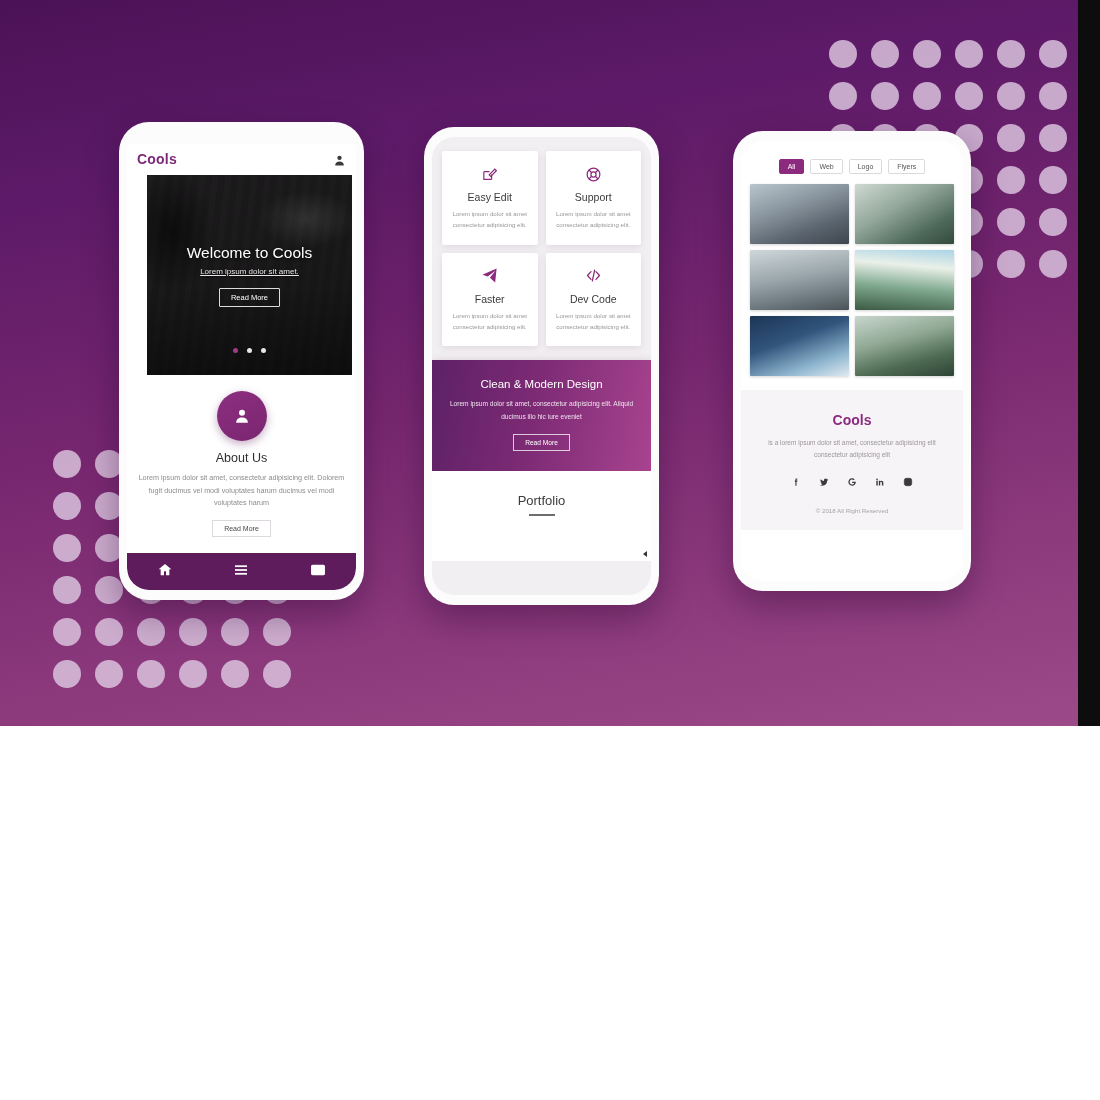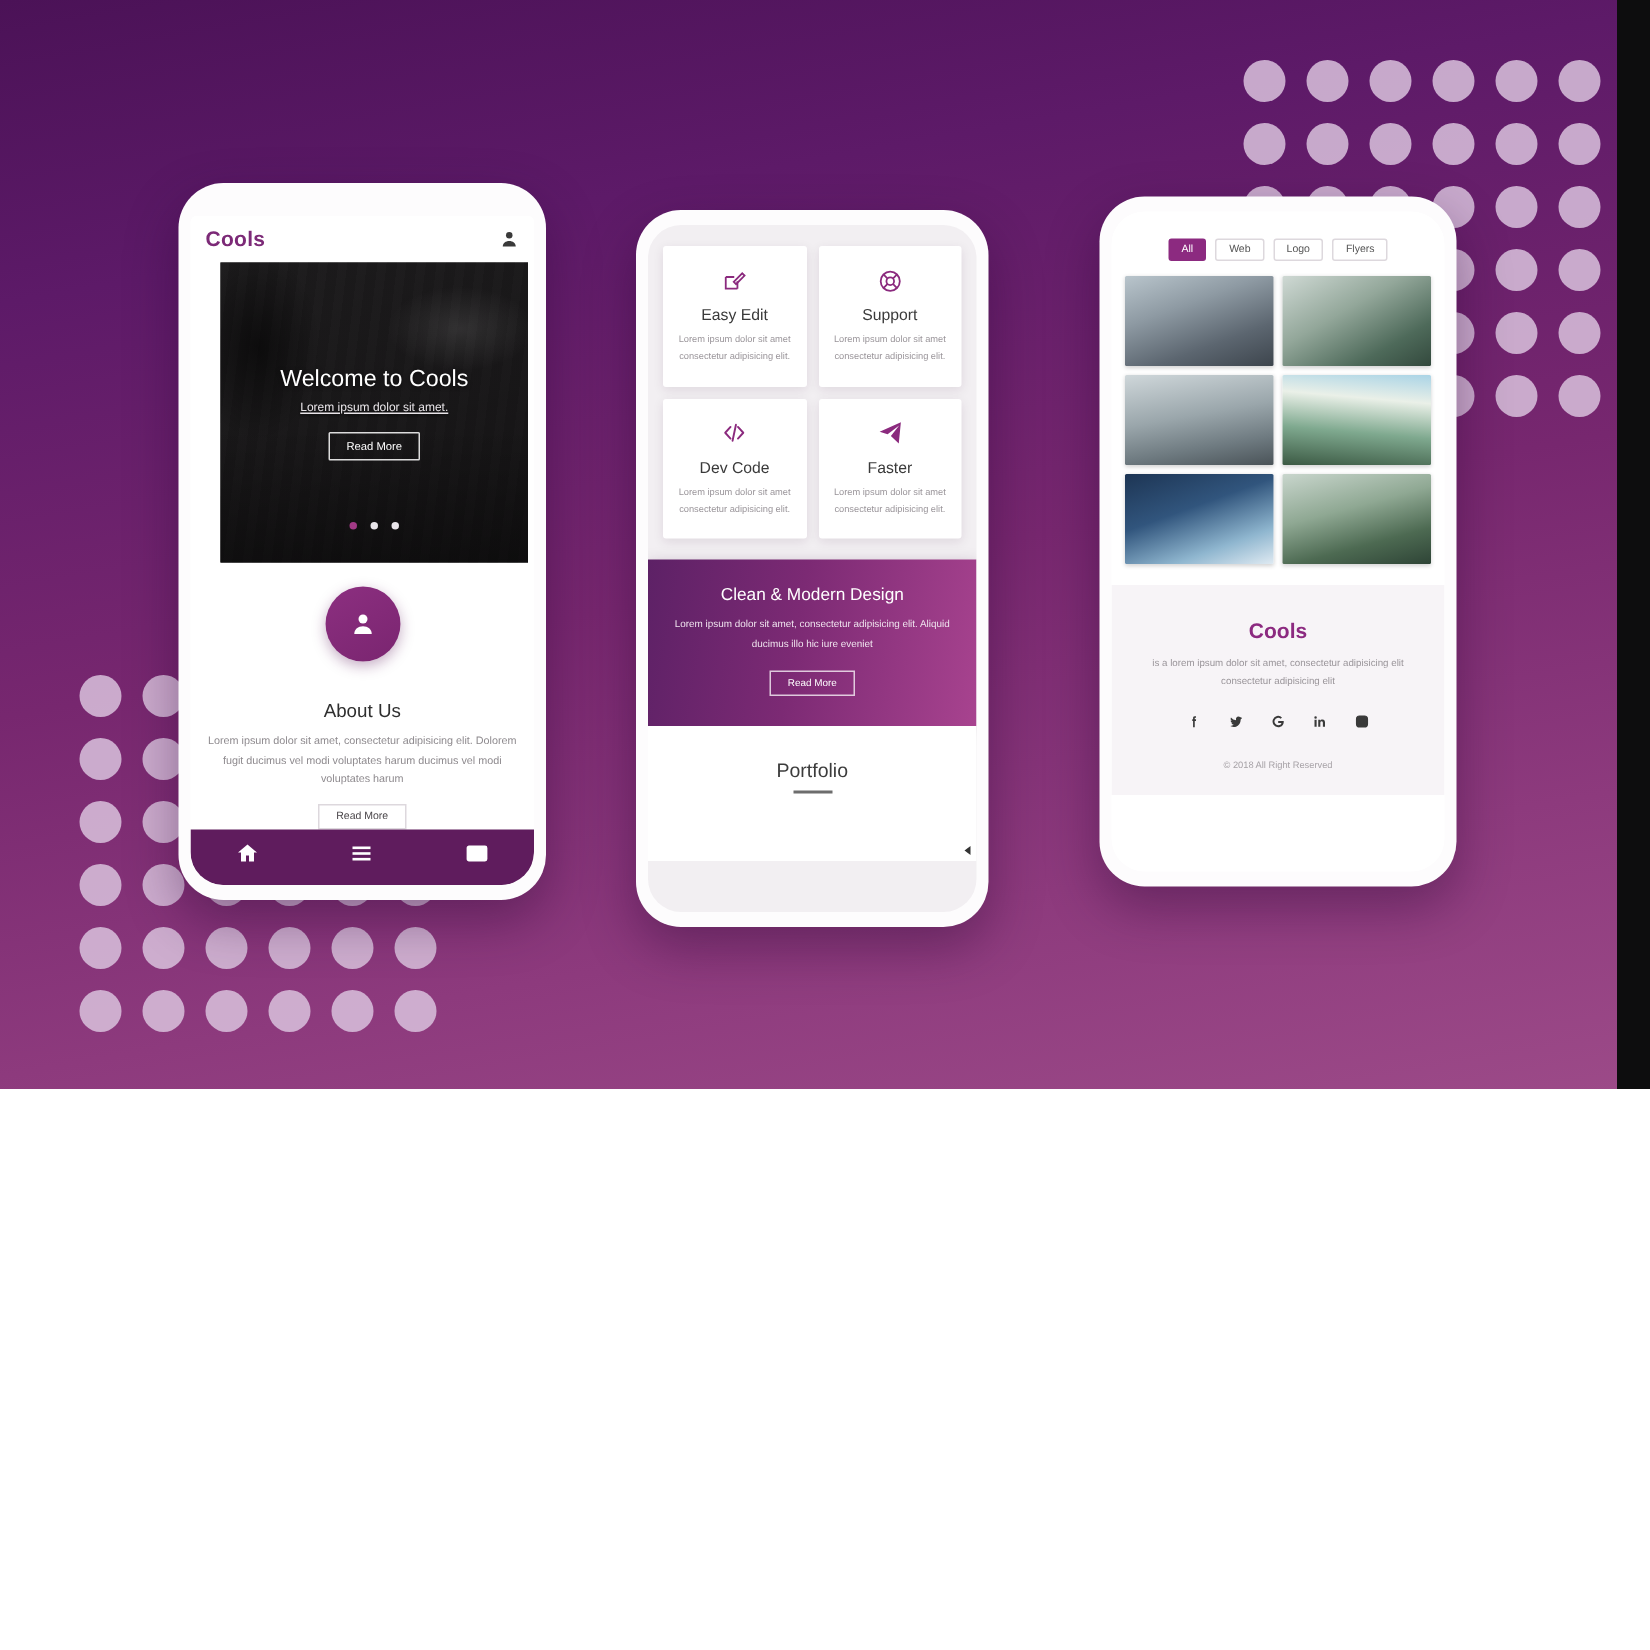--- a/index.html
+++ b/index.html
@@ -37,21 +37,21 @@
     box-shadow: 0 14px 34px rgba(40,5,50,.38);
     overflow: hidden;
   }
   .screen { position: absolute; overflow: hidden; background: #ffffff; }
 
   
   #phone-1 { left: 119px; top: 122px; width: 245px; height: 478px; padding: 9px 8px 10px 8px; }
   #phone-1 .screen { left: 8px; top: 22px; width: 229px; height: 446px; border-radius: 4px 4px 22px 22px; }
 
   
-  #phone-2 { left: 424px; top: 140px; width: 235px; height: 478px; padding: 26px 8px; }
+  #phone-2 { left: 424px; top: 127px; width: 235px; height: 478px; padding: 26px 8px; }
   #phone-2 .screen { left: 8px; top: 10px; width: 219px; height: 458px; border-radius: 22px; background: #f2eff2; }
 
   
   #phone-3 { left: 733px; top: 131px; width: 238px; height: 460px; padding: 10px 8px; }
   #phone-3 .screen { left: 8px; top: 10px; width: 222px; height: 440px; border-radius: 22px; background: #fff; }
 
   
   .p1-topbar {
     display: flex; align-items: center; justify-content: space-between;
     height: 30px; padding: 0 10px; background: #fff;
@@ -88,21 +88,21 @@
   .p1-dots span.active { background: #a23a86; }
 
   .p1-about { padding: 16px 11px 0 11px; text-align: center; background: #fff; }
   .p1-avatar {
     width: 50px; height: 50px; margin: 0 auto; border-radius: 50%;
     background: linear-gradient(150deg, #8c2f80, #7a2570);
     display: flex; align-items: center; justify-content: center;
     box-shadow: 0 3px 9px rgba(90,20,85,.35);
   }
   .p1-avatar svg { width: 20px; height: 20px; fill: #fff; }
-  .p1-about-title { margin-top: 26px; font-size: 12.5px; color: #2f2f2f; font-weight: 400; }
+  .p1-about-title { margin-top: 10px; font-size: 12.5px; color: #2f2f2f; font-weight: 400; }
   .p1-about-text { margin-top: 7px; font-size: 7.2px; line-height: 1.75; color: #8e8a8e; }
   .p1-about-btn {
     display: inline-block; margin-top: 10px; padding: 4px 11px;
     border: 1px solid #ddd8dd; background: #fff; color: #4a464a; font-size: 7px;
   }
 
   .p1-nav {
     position: absolute; left: 0; bottom: 0; width: 100%; height: 37px;
     background: #5f1c5d; display: flex; align-items: center; justify-content: space-around;
     border-radius: 0 0 21px 21px;
@@ -334,37 +334,37 @@
                   <circle cx="12" cy="12" r="3.6"></circle>
                   <path d="M5.6 5.6 9.5 9.5M18.4 5.6 14.5 9.5M5.6 18.4 9.5 14.5M18.4 18.4 14.5 14.5"></path>
                 </svg>
             </div>
             <div class="p2-card-title">Support</div>
             <div class="p2-card-text">Lorem ipsum dolor sit amet consectetur adipisicing elit.</div>
           </div>
 
           <div class="p2-card">
             <div class="p2-card-icon">
+              <svg viewBox="0 0 24 24" fill="currentColor">
+                  <path d="M22 2 2 11l7.5 2.3L20.4 5.2 12.6 15.1 20 22z"></path>
+                </svg>
+            </div>
+            <div class="p2-card-title">Faster</div>
+            <div class="p2-card-text">Lorem ipsum dolor sit amet consectetur adipisicing elit.</div>
+          </div>
+
+          <div class="p2-card">
+            <div class="p2-card-icon">
               <svg viewBox="0 0 24 24" fill="none" stroke="currentColor" stroke-width="1.8" stroke-linecap="round" stroke-linejoin="round">
                   <path d="M8.5 6.5 3.5 12l5 5.5"></path>
                   <path d="M15.5 6.5 20.5 12l-5 5.5"></path>
                   <path d="M13.6 4.5 10.4 19.5"></path>
                 </svg>
             </div>
             <div class="p2-card-title">Dev Code</div>
-            <div class="p2-card-text">Lorem ipsum dolor sit amet consectetur adipisicing elit.</div>
-          </div>
-
-          <div class="p2-card">
-            <div class="p2-card-icon">
-              <svg viewBox="0 0 24 24" fill="currentColor">
-                  <path d="M22 2 2 11l7.5 2.3L20.4 5.2 12.6 15.1 20 22z"></path>
-                </svg>
-            </div>
-            <div class="p2-card-title">Faster</div>
             <div class="p2-card-text">Lorem ipsum dolor sit amet consectetur adipisicing elit.</div>
           </div>
 
         </div>
 
         <div class="p2-banner">
           <div class="p2-banner-title">Clean &amp; Modern Design</div>
           <div class="p2-banner-text">Lorem ipsum dolor sit amet, consectetur adipisicing elit. Aliquid ducimus illo hic iure eveniet</div>
           <div class="p2-banner-btn">Read More</div>
         </div>

